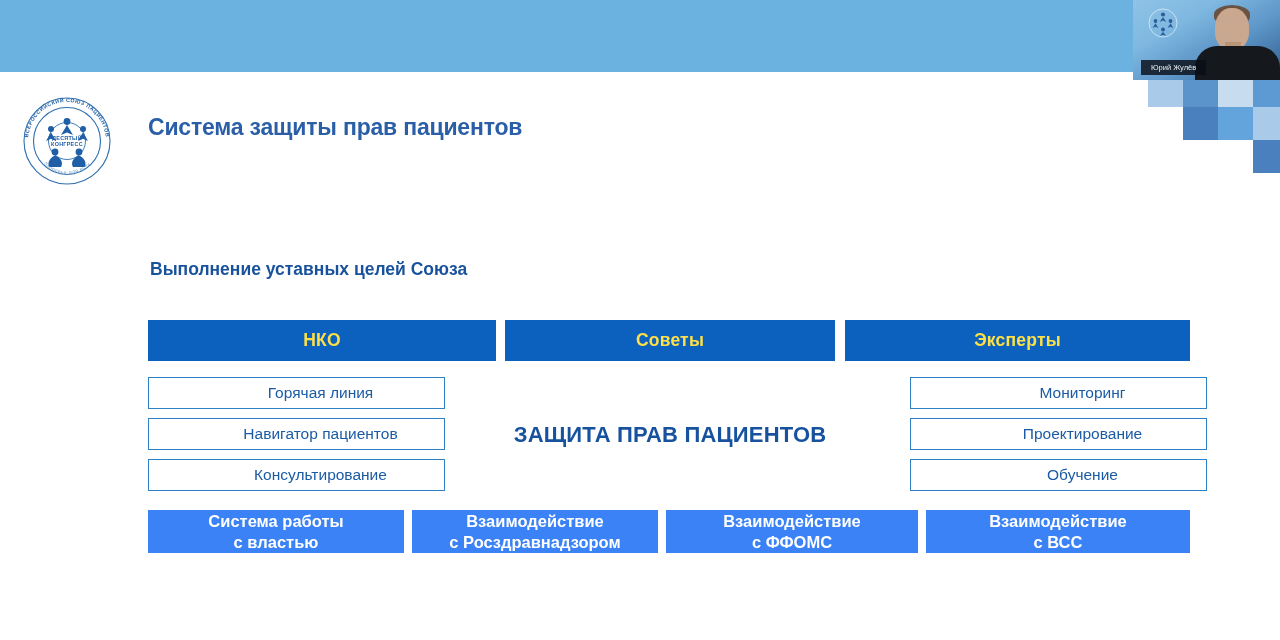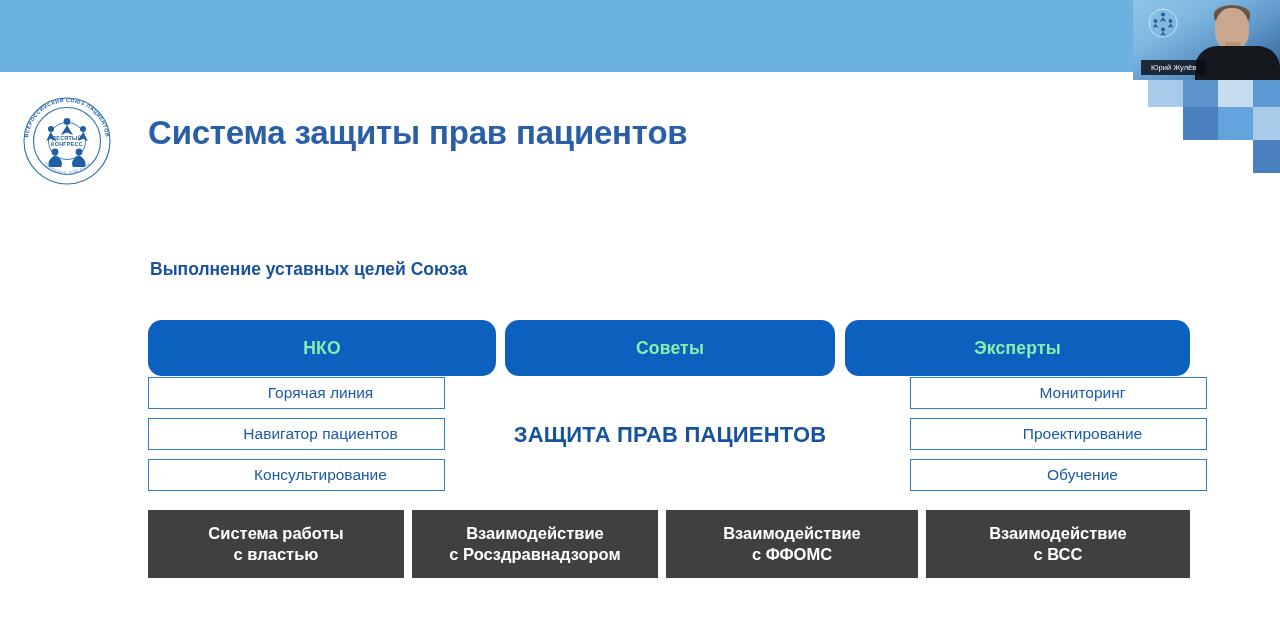--- a/index.html
+++ b/index.html
@@ -32,43 +32,42 @@
   
   .logo-wrap {
     position:absolute; left:18px; top:20px;
     width:98px; height:98px;
   }
   .logo-wrap svg { display:block; }
 
   
   .slide-title {
     position:absolute; left:148px; top:42px;
-    font-size:33px; font-weight:bold;
+    font-size:23px; font-weight:bold;
     color:#2a5fa8;
     letter-spacing:-0.2px;
     white-space:nowrap;
   }
   .sub-line {
     position:absolute; left:150px;
     font-size:17.5px; font-weight:bold;
     color:#19529c;
     white-space:nowrap;
   }
   .sub-1 { top:139px;margin-top:48px; }
   .sub-2 { top:168px; }
 
   
   .hdr {
-    position:absolute; height:56px;
+    position:absolute; height:41px;
     background:#0d61be;
-    color:#86efac;
+    color:#fde047;
     font-size:17.5px; font-weight:bold;
     display:flex; align-items:center; justify-content:center;
     letter-spacing:0.2px;
-    border-radius:14px;
   }
   .hdr-nko  { left:148px; top:248px; width:348px; }
   .hdr-sov  { left:505px; top:248px; width:330px; }
   .hdr-exp  { left:845px; top:248px; width:345px; }
 
   
   .obox {
     position:absolute; height:32px;
     border:1.6px solid #2e7fc4;
     background:#ffffff;
@@ -86,22 +85,22 @@
   .center-label {
     position:absolute; left:505px; top:350px;
     width:330px; text-align:center;
     font-size:22px; font-weight:bold;
     color:#17529e;
     letter-spacing:0.2px;
   }
 
   
   .bbox {
-    position:absolute; top:438px; height:68px;
-    background:#404040;
+    position:absolute; top:438px; height:43px;
+    background:#3b82f6;
     color:#ffffff;
     font-size:16.5px; font-weight:bold;
     display:flex; flex-direction:column;
     align-items:center; justify-content:center;
     line-height:1.25; text-align:center;
   }
   .bb-1 { left:148px;  width:256px; }
   .bb-2 { left:412px;  width:246px; }
   .bb-3 { left:666px;  width:252px; }
   .bb-4 { left:926px;  width:264px; }

